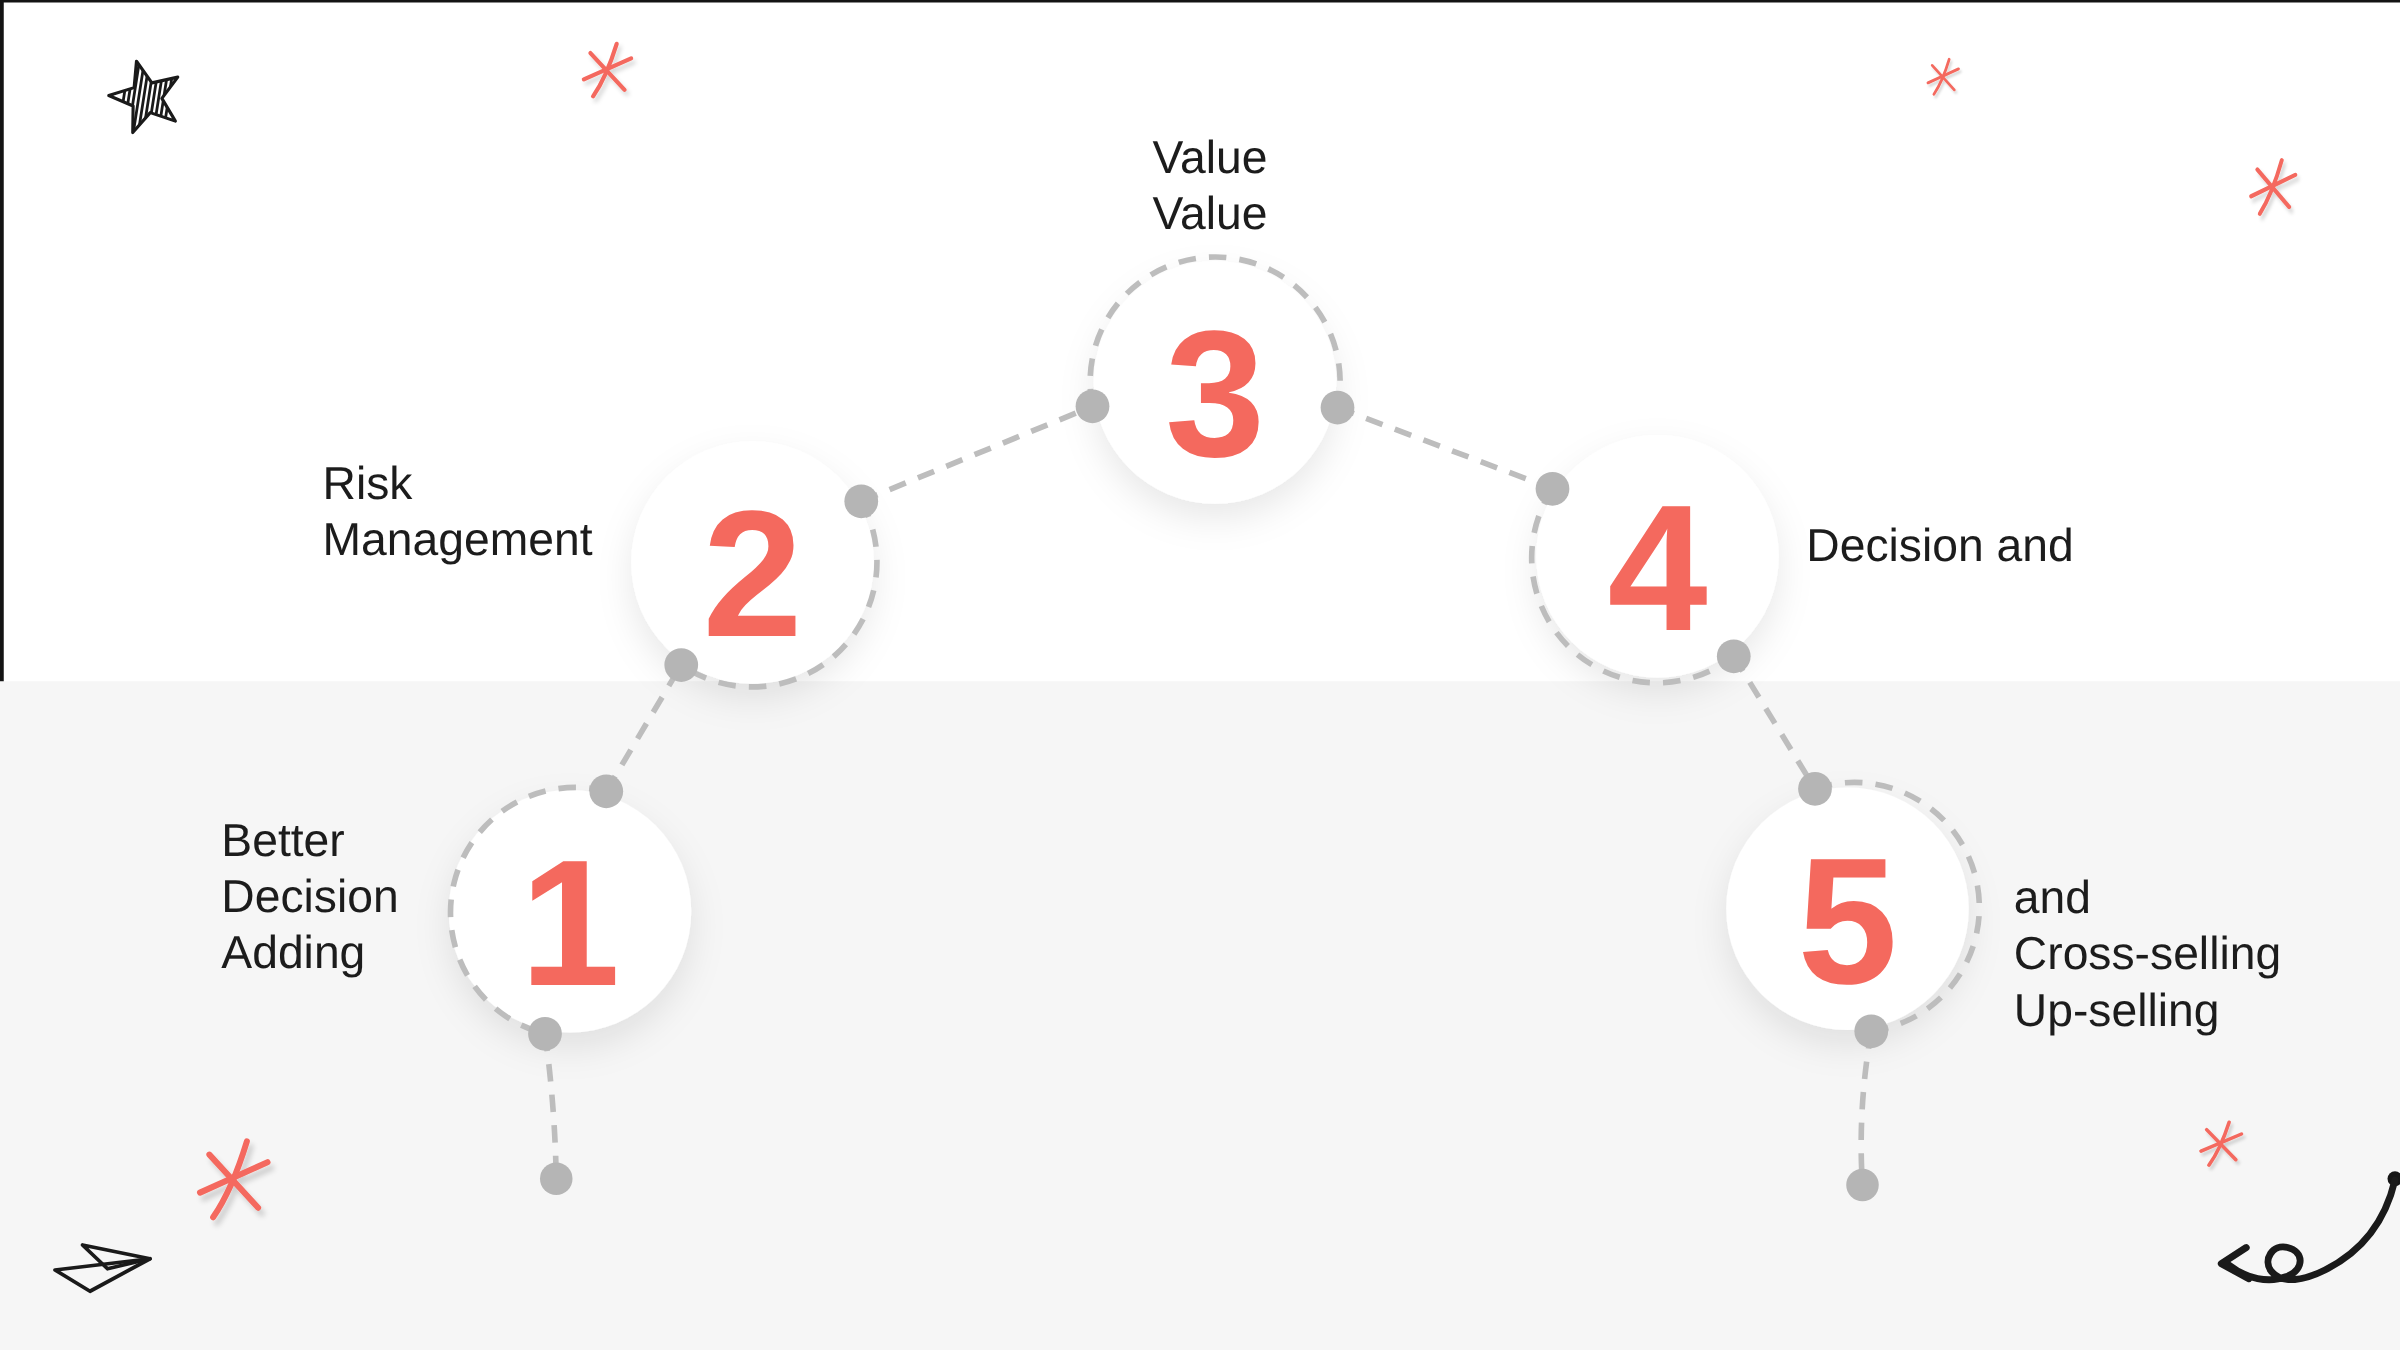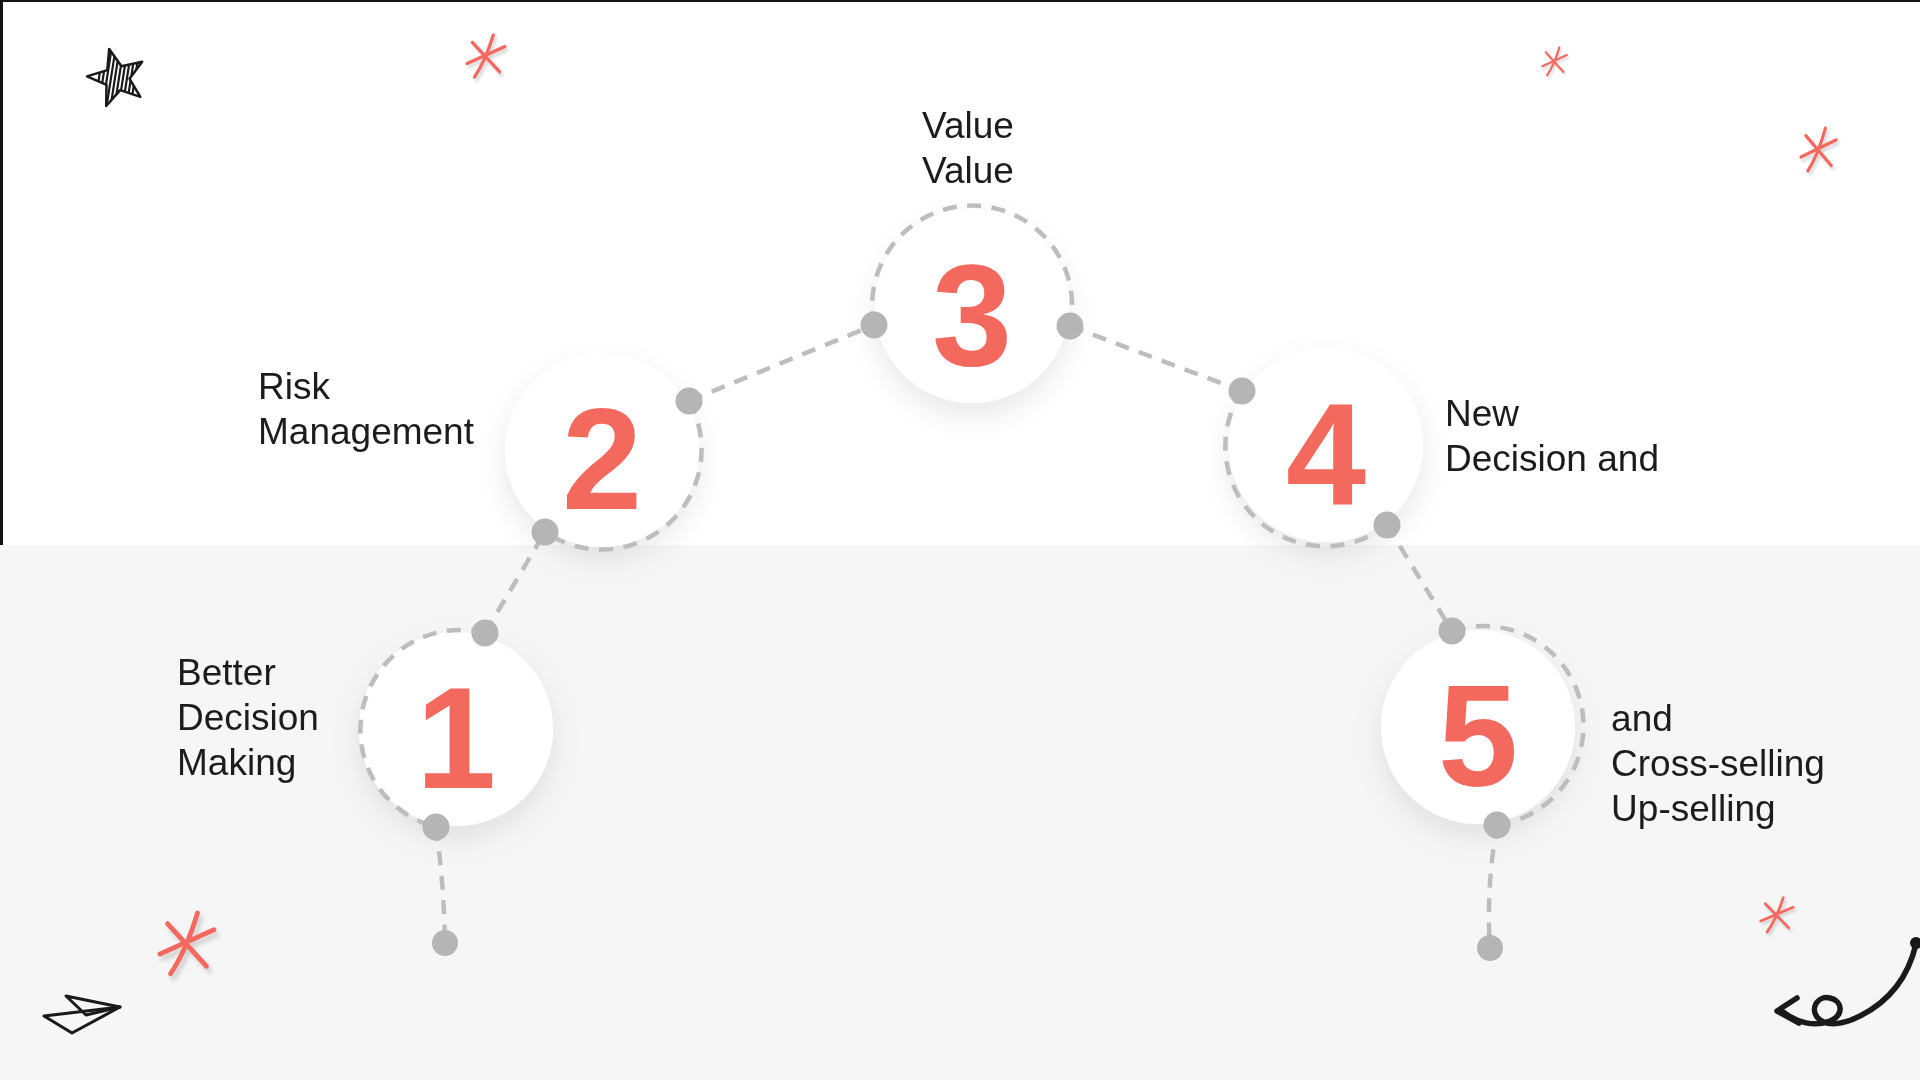--- a/index.html
+++ b/index.html
@@ -141,32 +141,31 @@
 
   <div class="num" style="left:456px;top:739px;">1</div>
   <div class="num" style="left:602px;top:460px;">2</div>
   <div class="num" style="left:972px;top:316px;">3</div>
   <div class="num" style="left:1326px;top:455px;">4</div>
   <div class="num" style="left:1478px;top:737px;">5</div>
 
   <div class="label" style="left:248px;top:717px;">
     <div>Better</div>
     <div>Decision</div>
-    <div>Making</div>
+    <div>Adding</div>
   </div>
   <div class="label" style="left:366px;top:409px;">
     <div>Risk</div>
     <div>Management</div>
   </div>
   <div class="label" style="left:968px;top:148px;">
     <div>Value</div>
     <div>Value</div>
   </div>
   <div class="label" style="left:1552px;top:436px;">
-    <div>New</div>
     <div>Decision and</div>
   </div>
   <div class="label" style="left:1718px;top:763px;">
     <div>and</div>
     <div>Cross-selling</div>
     <div>Up-selling</div>
   </div>
 
 </div>
 

